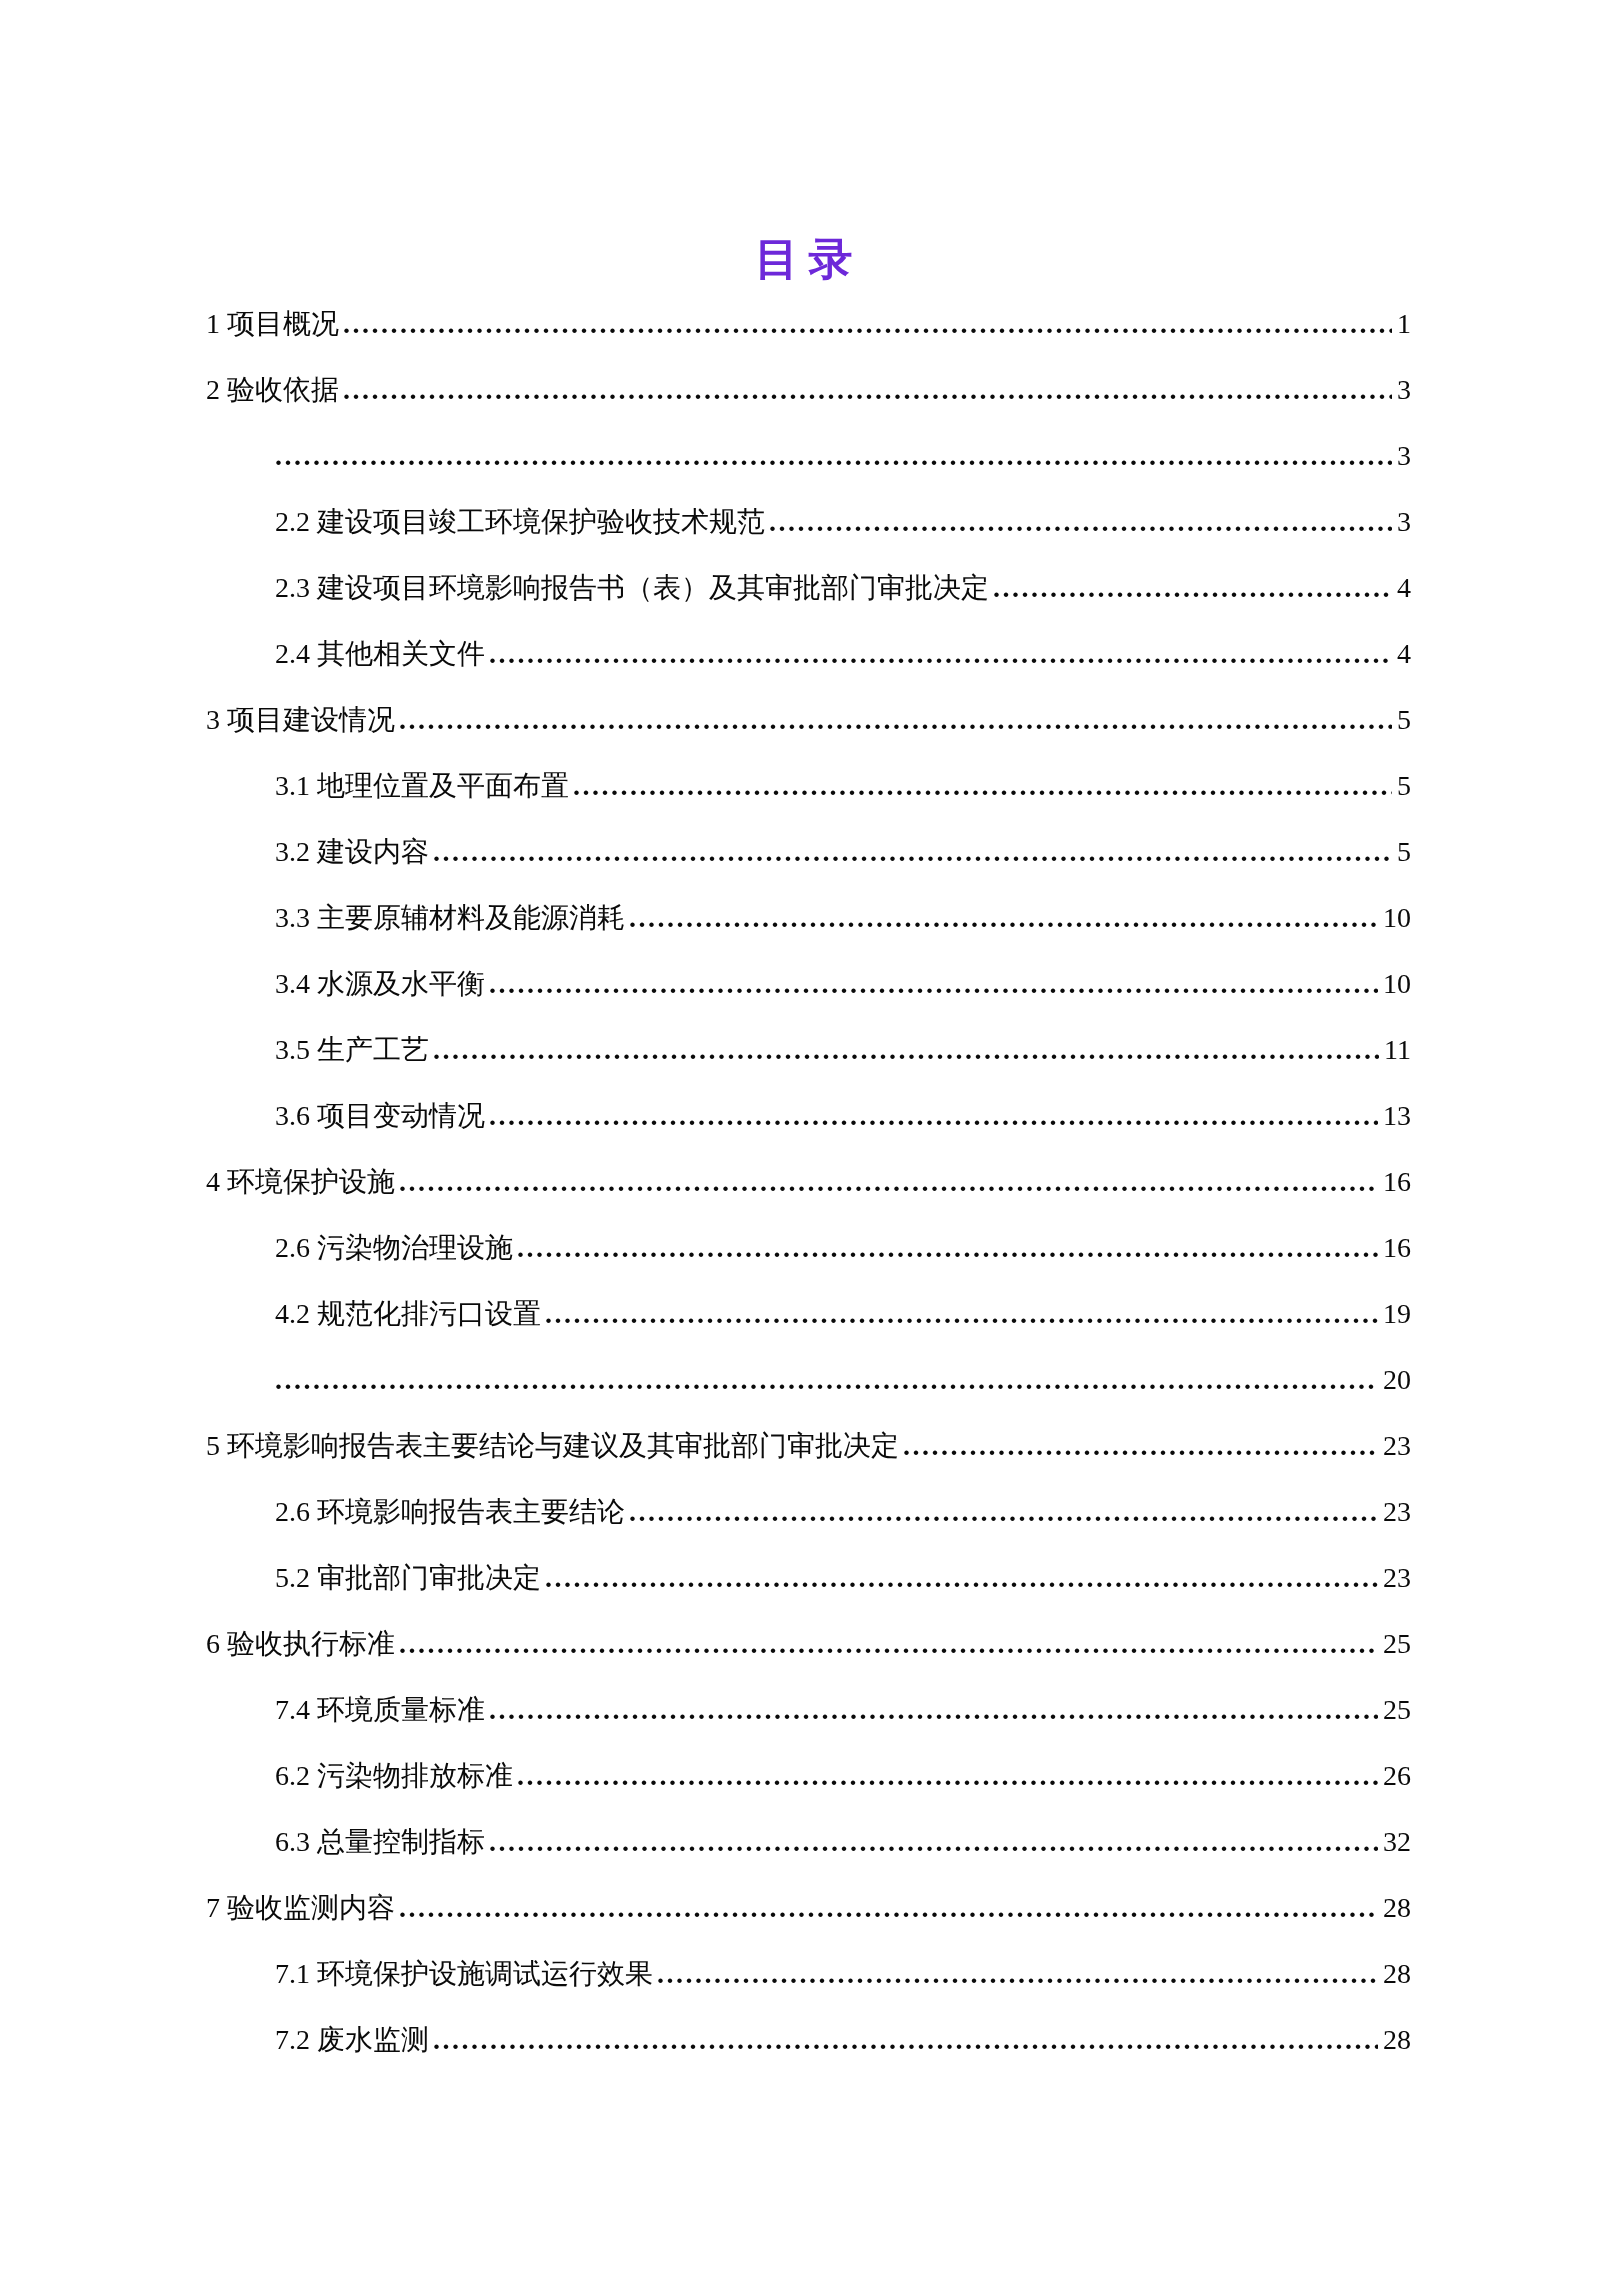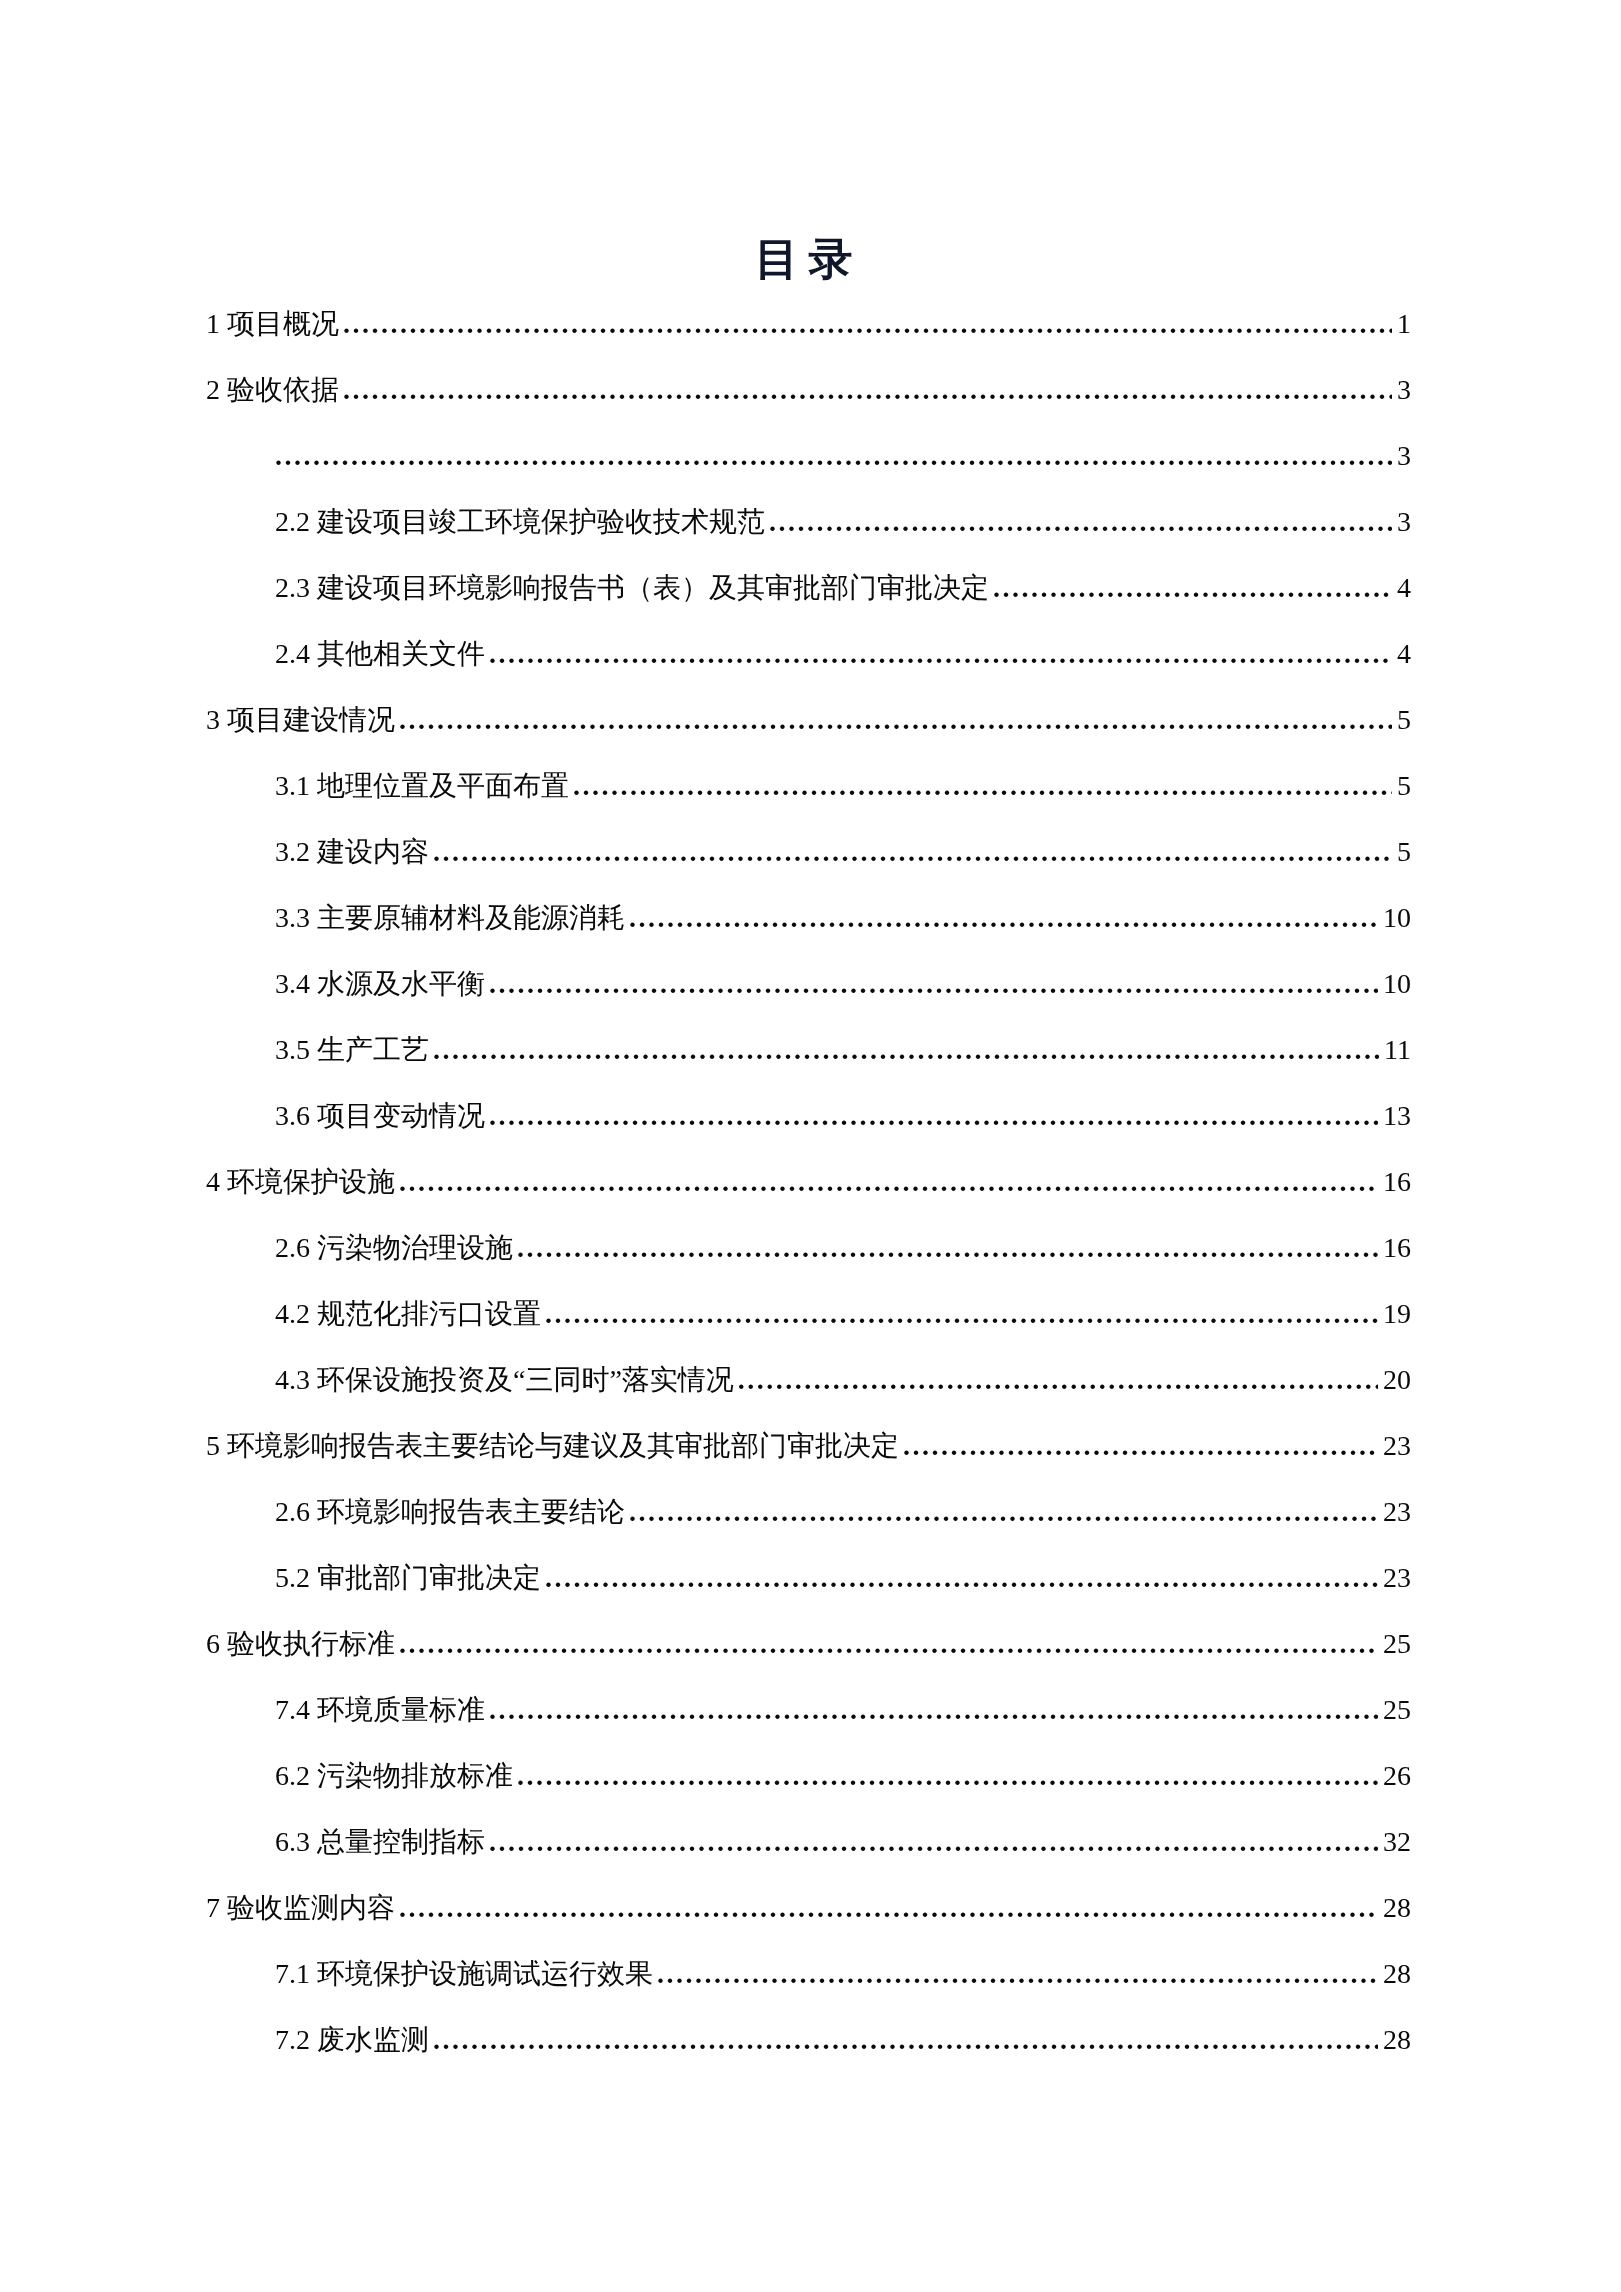--- a/index.html
+++ b/index.html
@@ -22,21 +22,21 @@
     right: 210px;
     top: 231px;
   }
   .doc-title {
     text-align: center;
     font-size: 44px;
     font-weight: bold;
     letter-spacing: 9.8px;
     line-height: 1.3;
     margin: 0 0 0 0;
-    color: #0f172a;
+    color: #6d28d9;
   }
   .toc-list {
     margin-top: 2.9px;
   }
   .toc-row {
     display: flex;
     height: 66px;
     align-items: stretch;
     justify-content: flex-end;
   }
@@ -149,21 +149,20 @@
           <span class="toc-label">2.6 污染物治理设施</span>
           <span class="dots"></span>
           <span class="toc-page">16</span>
         </div>
         <div class="toc-row level2">
           <span class="toc-label">4.2 规范化排污口设置</span>
           <span class="dots"></span>
           <span class="toc-page">19</span>
         </div>
         <div class="toc-row level2">
-          <span class="toc-label">4.3 环保设施投资及“三同时”落实情况</span>
           <span class="dots"></span>
           <span class="toc-page">20</span>
         </div>
         <div class="toc-row">
           <span class="toc-label">5 环境影响报告表主要结论与建议及其审批部门审批决定</span>
           <span class="dots"></span>
           <span class="toc-page">23</span>
         </div>
         <div class="toc-row level2">
           <span class="toc-label">2.6 环境影响报告表主要结论</span>

